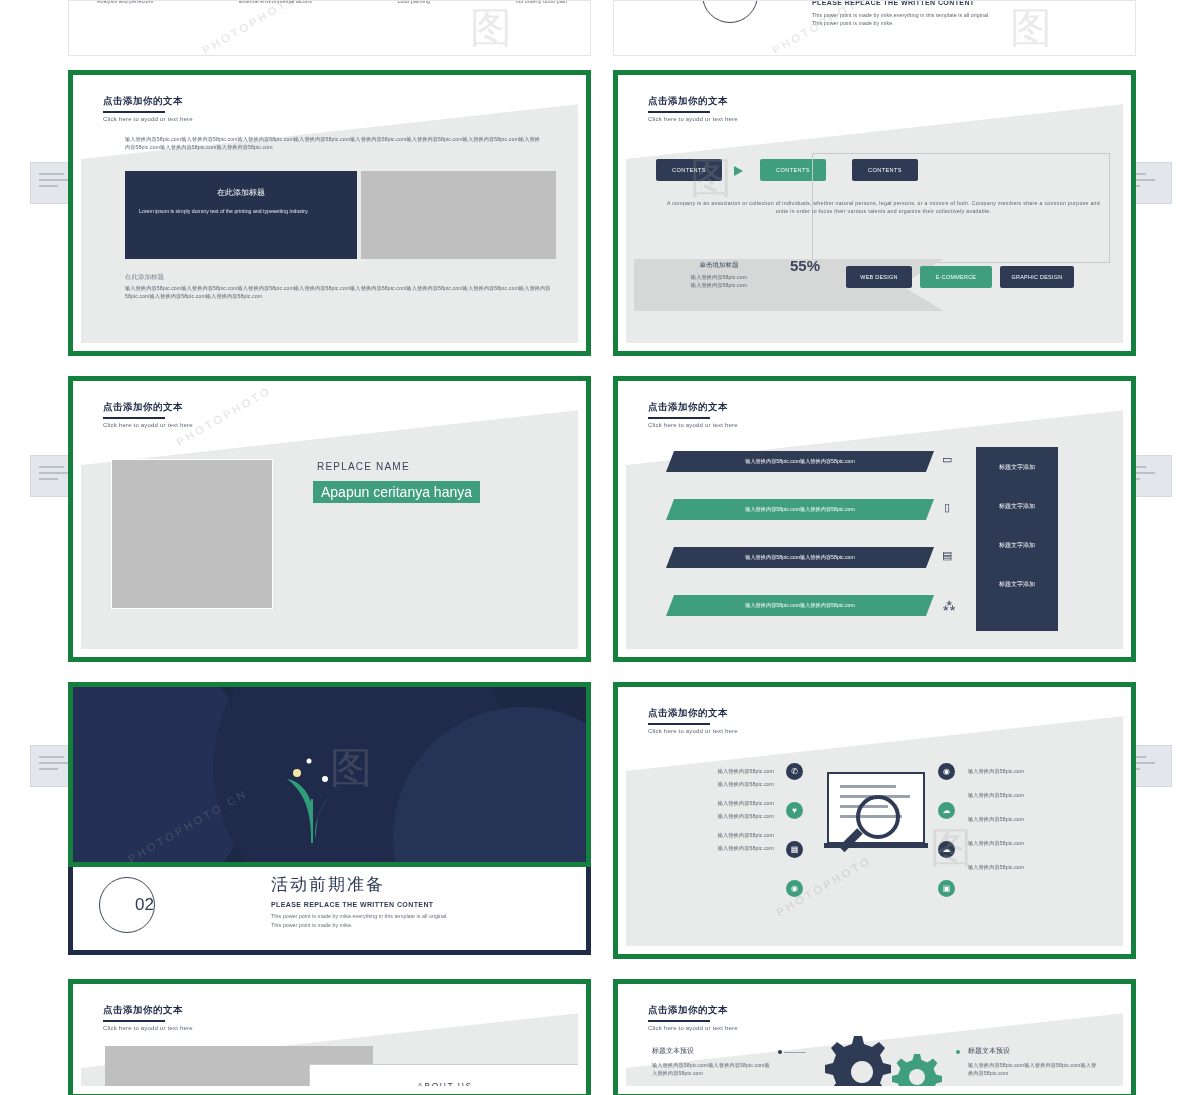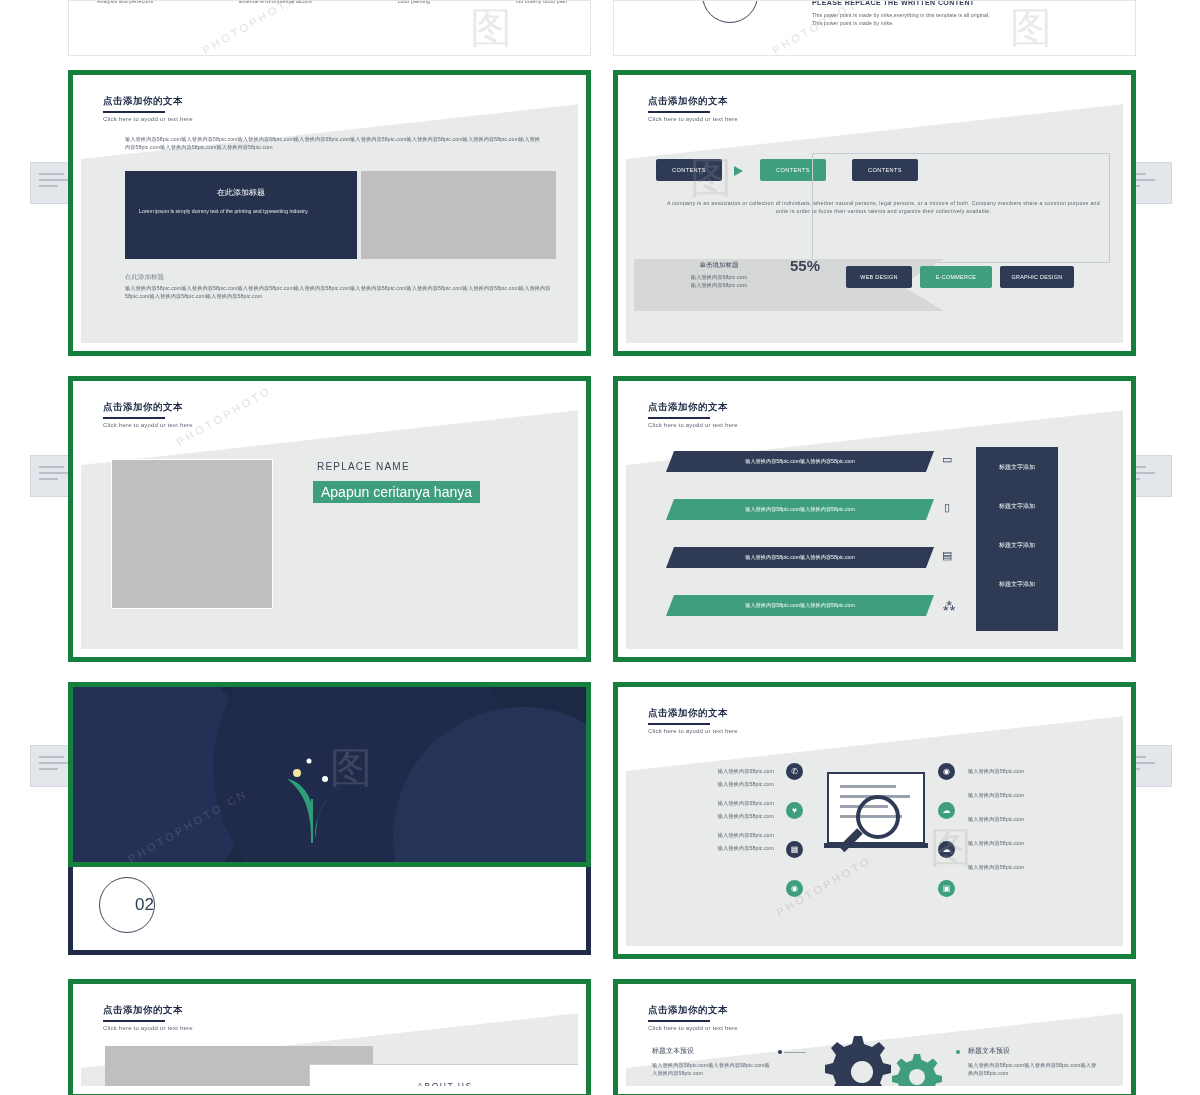--- a/index.html
+++ b/index.html
@@ -327,20 +327,26 @@
             <rect x="58" y="60" width="2" height="44" fill="#2f9d7a"></rect>
           </svg>
         </div>
       </div>
       <div class="slide" style="height:88px;border:5px solid #1f2b47;border-top:0;">
         <div style="position:absolute;left:26px;top:10px;">
           <div class="numcircle">
               <span>02</span>
             </div>
         </div>
+        <div style="position:absolute;left:198px;top:6px;">
+          <div class="sec-cn">活动前期准备</div>
+          <div class="sec-en">PLEASE REPLACE THE WRITTEN CONTENT</div>
+          <div class="sec-p">This power point is made by mike.everything in this template is all original.</div>
+          <div class="sec-p" style="margin-top:0;">This power point is made by mike.</div>
+        </div>
       </div>
     </div>
 
     <div class="slide framed" style="height:277px;">
       <div class="inner">
         <div class="wedge"></div>
         <div class="hdr">
           <div class="t1">点击添加你的文本</div>
           <div class="rule"></div>
           <div class="t2">Click here to ayodd ur text here</div>

